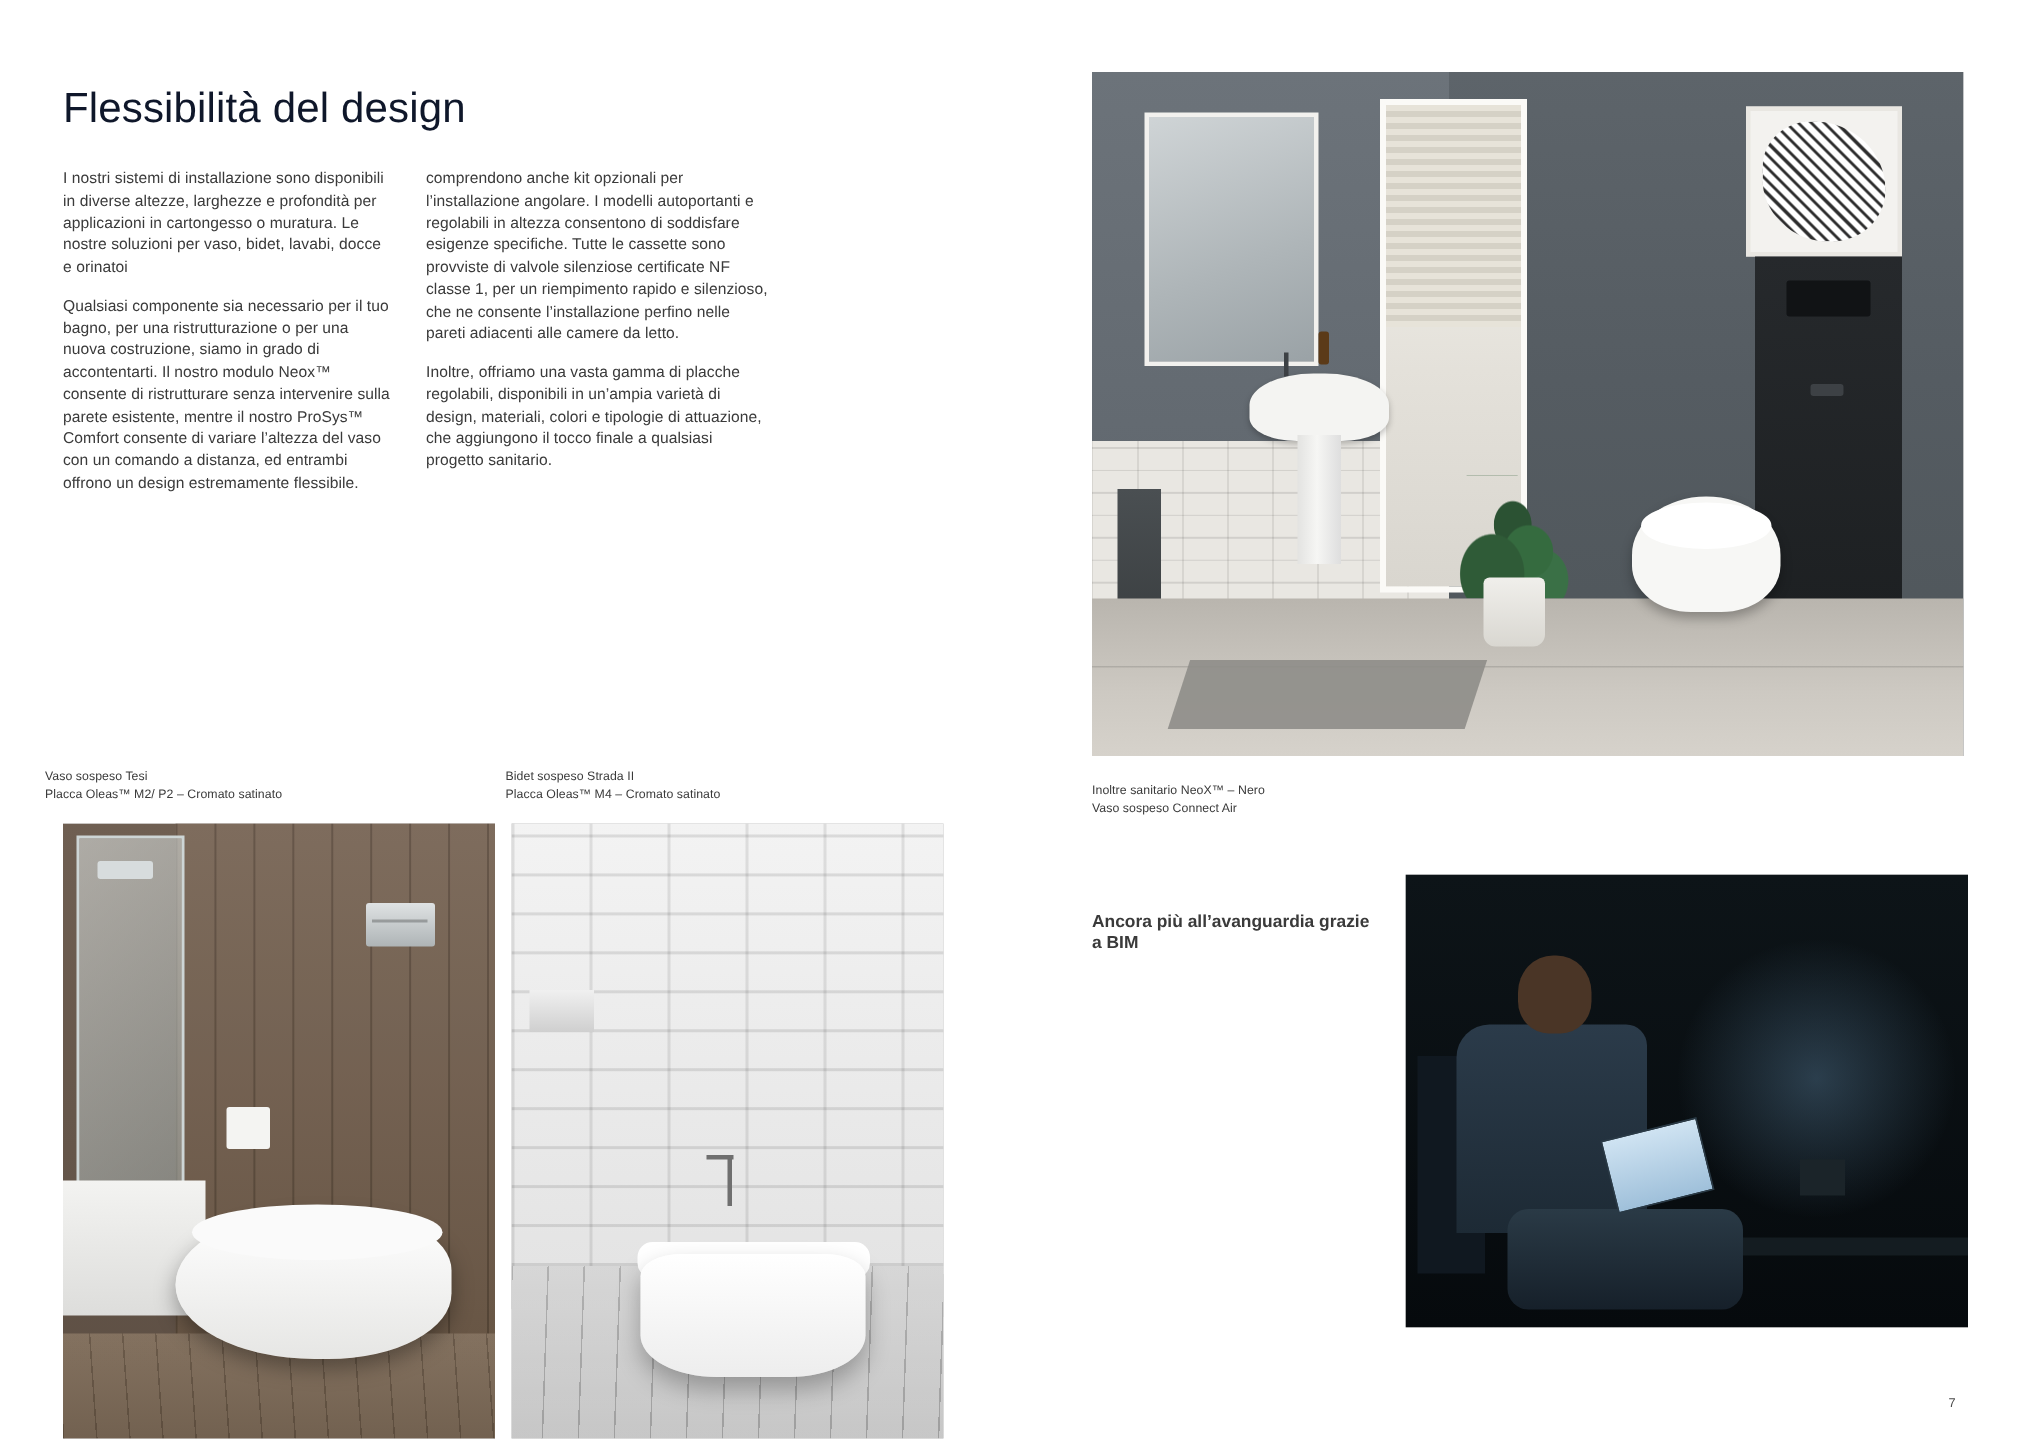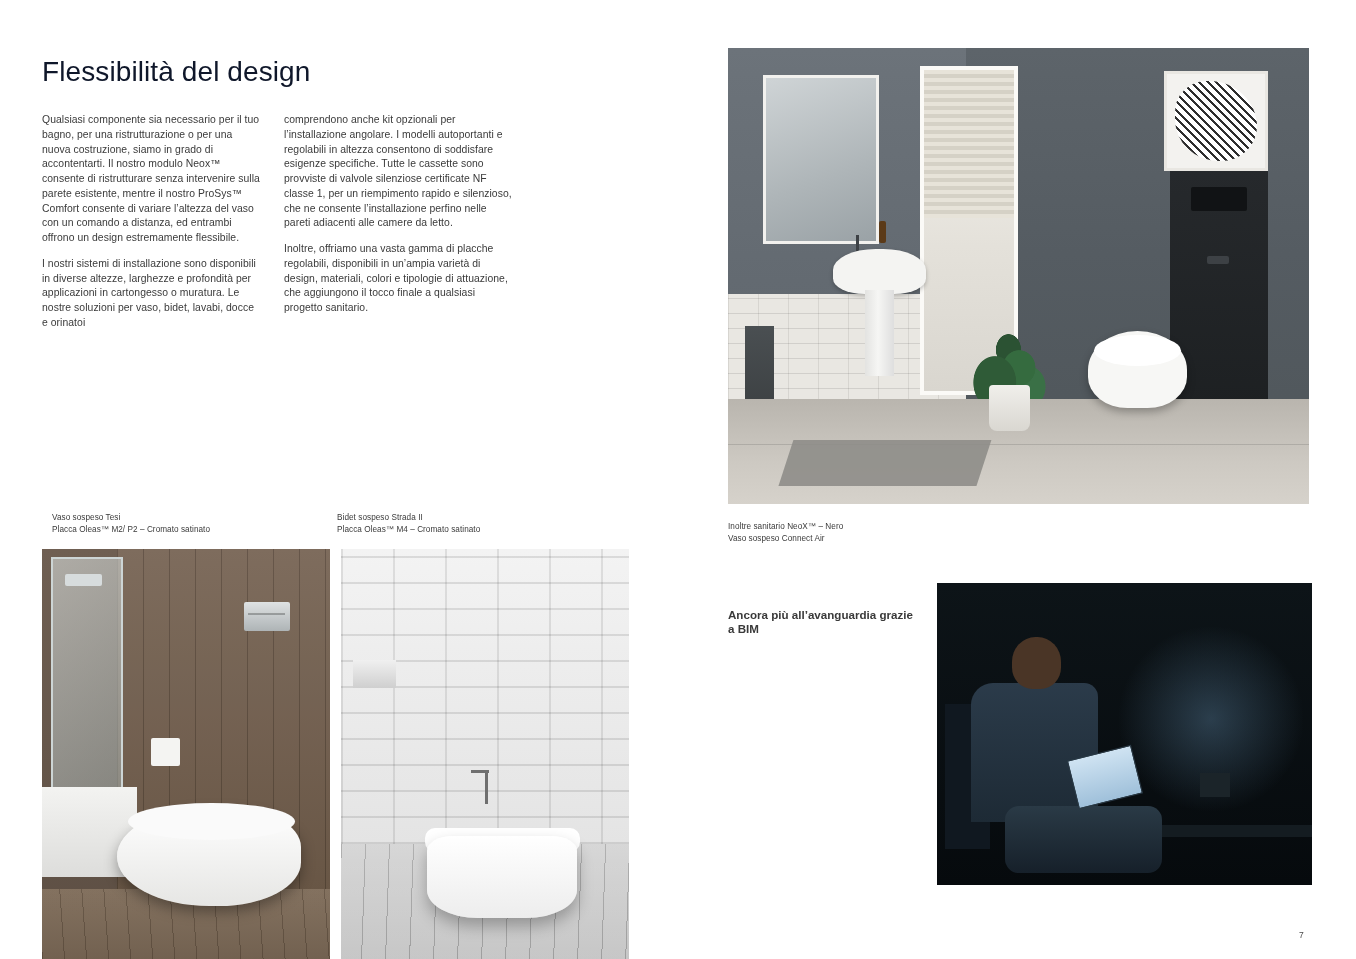--- a/index.html
+++ b/index.html
@@ -52,21 +52,21 @@
   
   .caption {
     position: absolute;
     font-size: 8.2px;
     line-height: 1.42;
     color: #3a3a3a;
     letter-spacing: 0.05px;
   }
   .caption .line { display: block; }
 
-  #cap-tesi    { left: 52px;  top: 512px; width: 240px; }
+  #cap-tesi    { left: 30px;  top: 512px; width: 240px; }
   #cap-strada  { left: 337px; top: 512px; width: 240px; }
   #cap-neox    { left: 728px; top: 521px; width: 300px; }
 
   
   .photo {
     position: absolute;
     overflow: hidden;
     background: #cfcfcf;
   }
 
@@ -375,22 +375,22 @@
   }
 </style>
 </head>
 <body>
 
 <div class="page">
 
   <h1 class="headline">Flessibilità del design</h1>
 
   <div class="body-col" id="col-left">
+    <p>I nostri sistemi di installazione sono disponibili in diverse altezze, larghezze e profondità per applicazioni in cartongesso o muratura. Le nostre soluzioni per vaso, bidet, lavabi, docce e orinatoi</p>
     <p>Qualsiasi componente sia necessario per il tuo bagno, per una ristrutturazione o per una nuova costruzione, siamo in grado di accontentarti. Il nostro modulo Neox™ consente di ristrutturare senza intervenire sulla parete esistente, mentre il nostro ProSys™ Comfort consente di variare l’altezza del vaso con un comando a distanza, ed entrambi offrono un design estremamente flessibile.</p>
-    <p>I nostri sistemi di installazione sono disponibili in diverse altezze, larghezze e profondità per applicazioni in cartongesso o muratura. Le nostre soluzioni per vaso, bidet, lavabi, docce e orinatoi</p>
   </div>
 
   <div class="body-col" id="col-right">
     <p>comprendono anche kit opzionali per l’installazione angolare. I modelli autoportanti e regolabili in altezza consentono di soddisfare esigenze specifiche. Tutte le cassette sono provviste di valvole silenziose certificate NF classe 1, per un riempimento rapido e silenzioso, che ne consente l’installazione perfino nelle pareti adiacenti alle camere da letto.</p>
     <p>Inoltre, offriamo una vasta gamma di placche regolabili, disponibili in un’ampia varietà di design, materiali, colori e tipologie di attuazione, che aggiungono il tocco finale a qualsiasi progetto sanitario.</p>
   </div>
 
   <div class="photo" id="photo-bathroom">
     <div class="bath-wall-dark"></div>
     <div class="bath-wall-left"></div>

